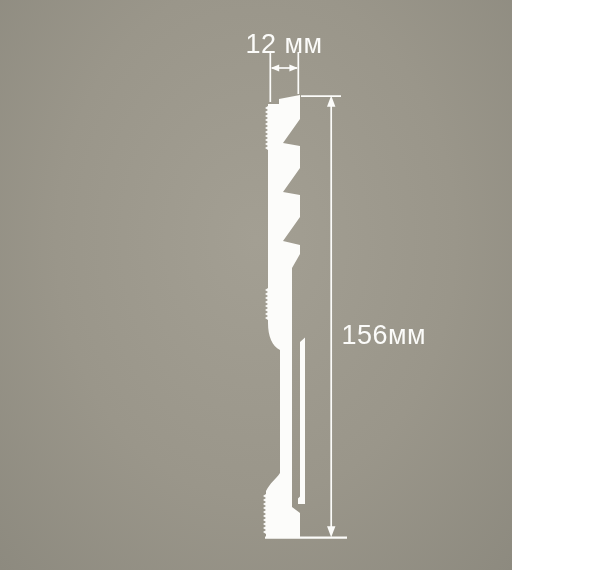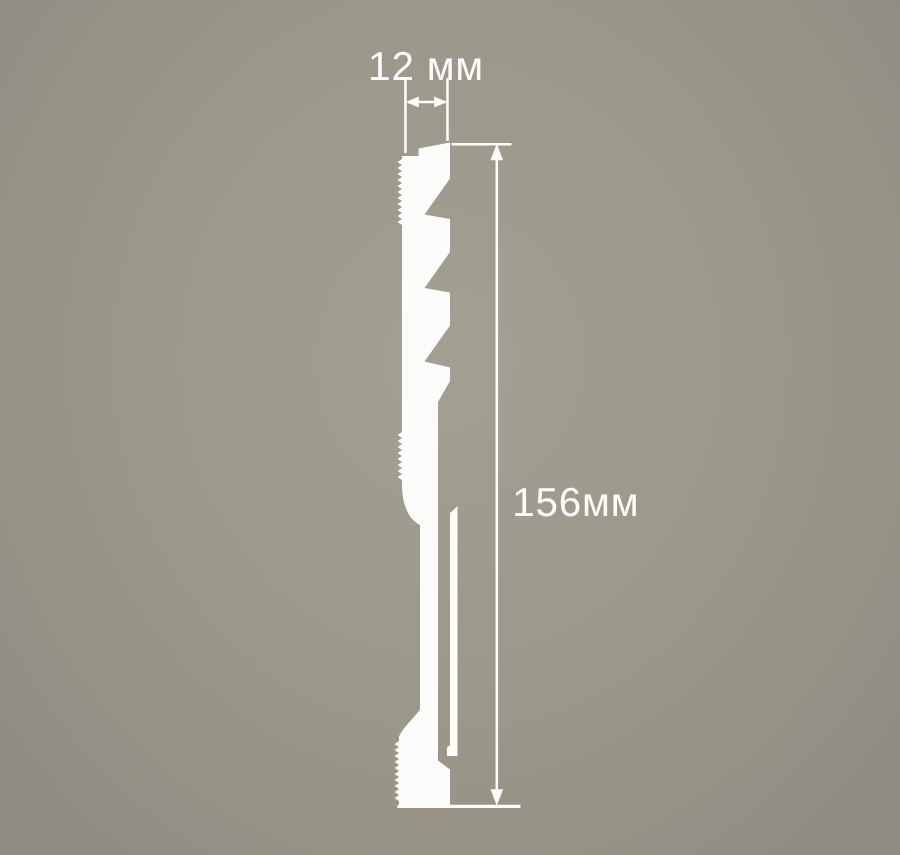--- a/index.html
+++ b/index.html
@@ -4,21 +4,21 @@
 <style>
   html, body {
     margin: 0;
     padding: 0;
     width: 600px;
     height: 570px;
     overflow: hidden;
   }
   .stage {
     position: relative;
-    width: 600px;
+    width: 512px;
     height: 570px;
     
     background: radial-gradient(ellipse at 50% 42%, #a39f93 0%, #9a968a 55%, #8d8a7f 100%);
     text-align: center;
   }
   svg { display: block; }
   text {
     font-family: "Liberation Sans", "DejaVu Sans", sans-serif;
     font-weight: 400;
   }

